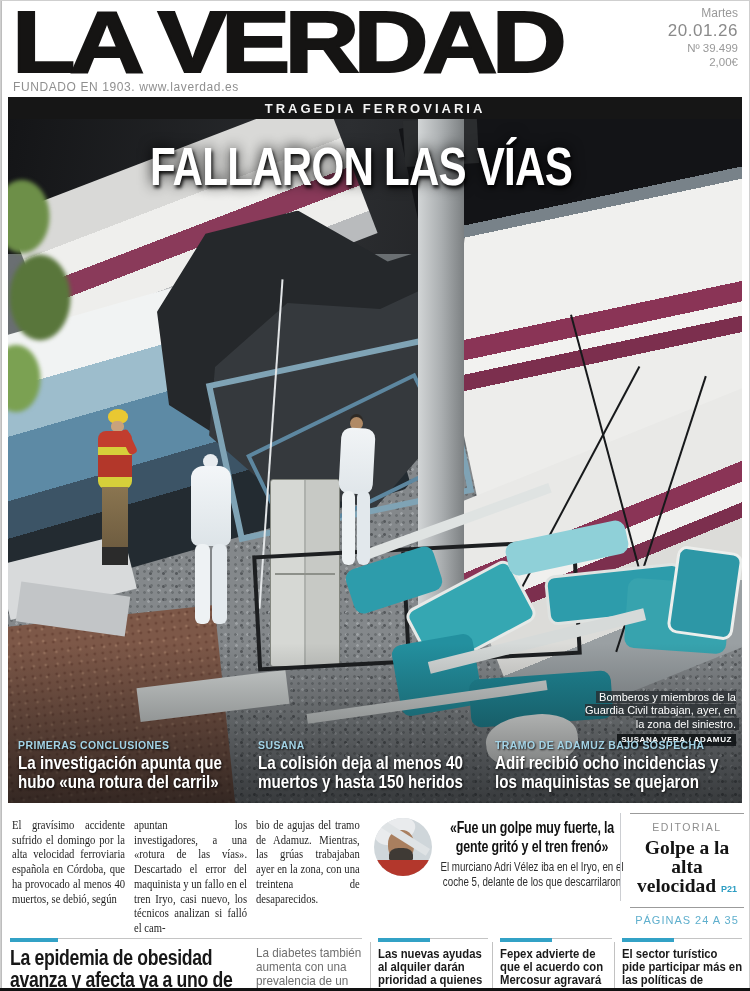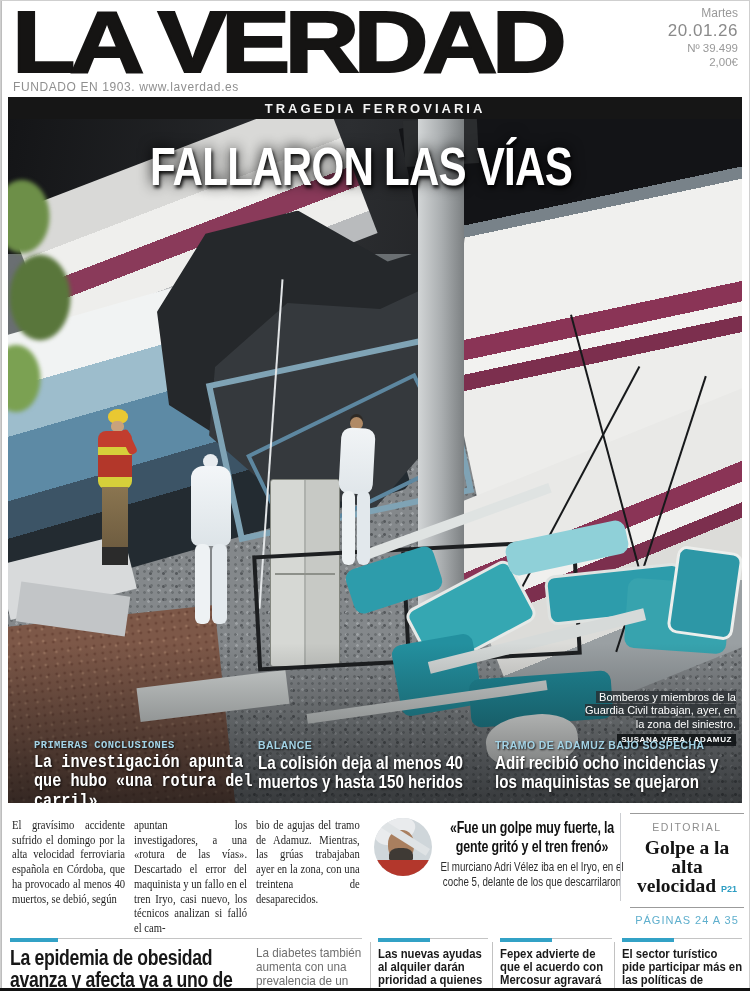--- a/index.html
+++ b/index.html
@@ -107,21 +107,21 @@
      text-shadow:0 0 16px rgba(0,0,0,.95),2px 3px 4px rgba(0,0,0,.85);}
   .caption{right:6px;top:572px;width:158px;text-align:right;font-size:11px;line-height:1.22;color:#fff;}
   .caption .cap-text{position:static;display:inline;background:rgba(38,43,47,.78);box-shadow:3px 0 0 rgba(38,43,47,.78),-3px 0 0 rgba(38,43,47,.78);}
   .caption .credit{position:static;display:inline-block;margin-top:3px;background:rgba(14,17,19,.88);color:#fff;
      font-size:8px;font-weight:bold;letter-spacing:.6px;padding:1px 4px;}
   .pstory{top:620px;color:#fff;}
   .pstory .kicker{position:static;display:block;font-size:10.5px;font-weight:bold;letter-spacing:.4px;color:#a3d3e6;
      text-shadow:1px 1px 2px rgba(0,0,0,.9);}
   .pstory h2{position:static;margin:2px 0 0;font-size:18.5px;line-height:1.05;font-weight:bold;
      text-shadow:1px 1px 3px rgba(0,0,0,.95);transform:scaleX(.82);transform-origin:left top;}
-  .ps1{left:26px;width:234px;font-family:Liberation Mono, monospace;}  .ps1 h2{width:285px;}
+  .ps1{left:10px;width:234px;}  .ps1 h2{width:285px;}
   .ps2{left:250px;width:232px;} .ps2 h2{width:283px;}
   .ps3{left:487px;width:244px;} .ps3 h2{width:297px;}
 
   
   .lead{position:absolute;left:10px;top:813px;width:732px;height:90px;}
   .col{position:absolute;top:5px;overflow:hidden;}
   .col .inner{font-family:"Liberation Serif",serif;font-size:12.5px;line-height:14.7px;color:#1d1d1d;
      text-align:justify;transform:scaleX(.85);transform-origin:left top;}
   .c1{left:2px;width:113px;}   .c1 .inner{width:133px;}
   .c2{left:124px;width:113px;} .c2 .inner{width:133px;}
@@ -249,21 +249,21 @@
     <div class="caption">
       <span class="cap-text">Bomberos y miembros de la Guardia Civil trabajan, ayer, en la zona del siniestro.</span><br>
       <span class="credit">SUSANA VERA / ADAMUZ</span>
     </div>
 
     <div class="pstory ps1">
       <span class="kicker">PRIMERAS CONCLUSIONES</span>
       <h2>La investigación apunta que hubo «una rotura del carril»</h2>
     </div>
     <div class="pstory ps2">
-      <span class="kicker">BALANCE</span>
+      <span class="kicker">SUSANA</span>
       <h2>La colisión deja al menos 40 muertos y hasta 150 heridos</h2>
     </div>
     <div class="pstory ps3">
       <span class="kicker">TRAMO DE ADAMUZ BAJO SOSPECHA</span>
       <h2>Adif recibió ocho incidencias y los maquinistas se quejaron</h2>
     </div>
   </figure>
 
   <section class="lead">
     <div class="col c1">

